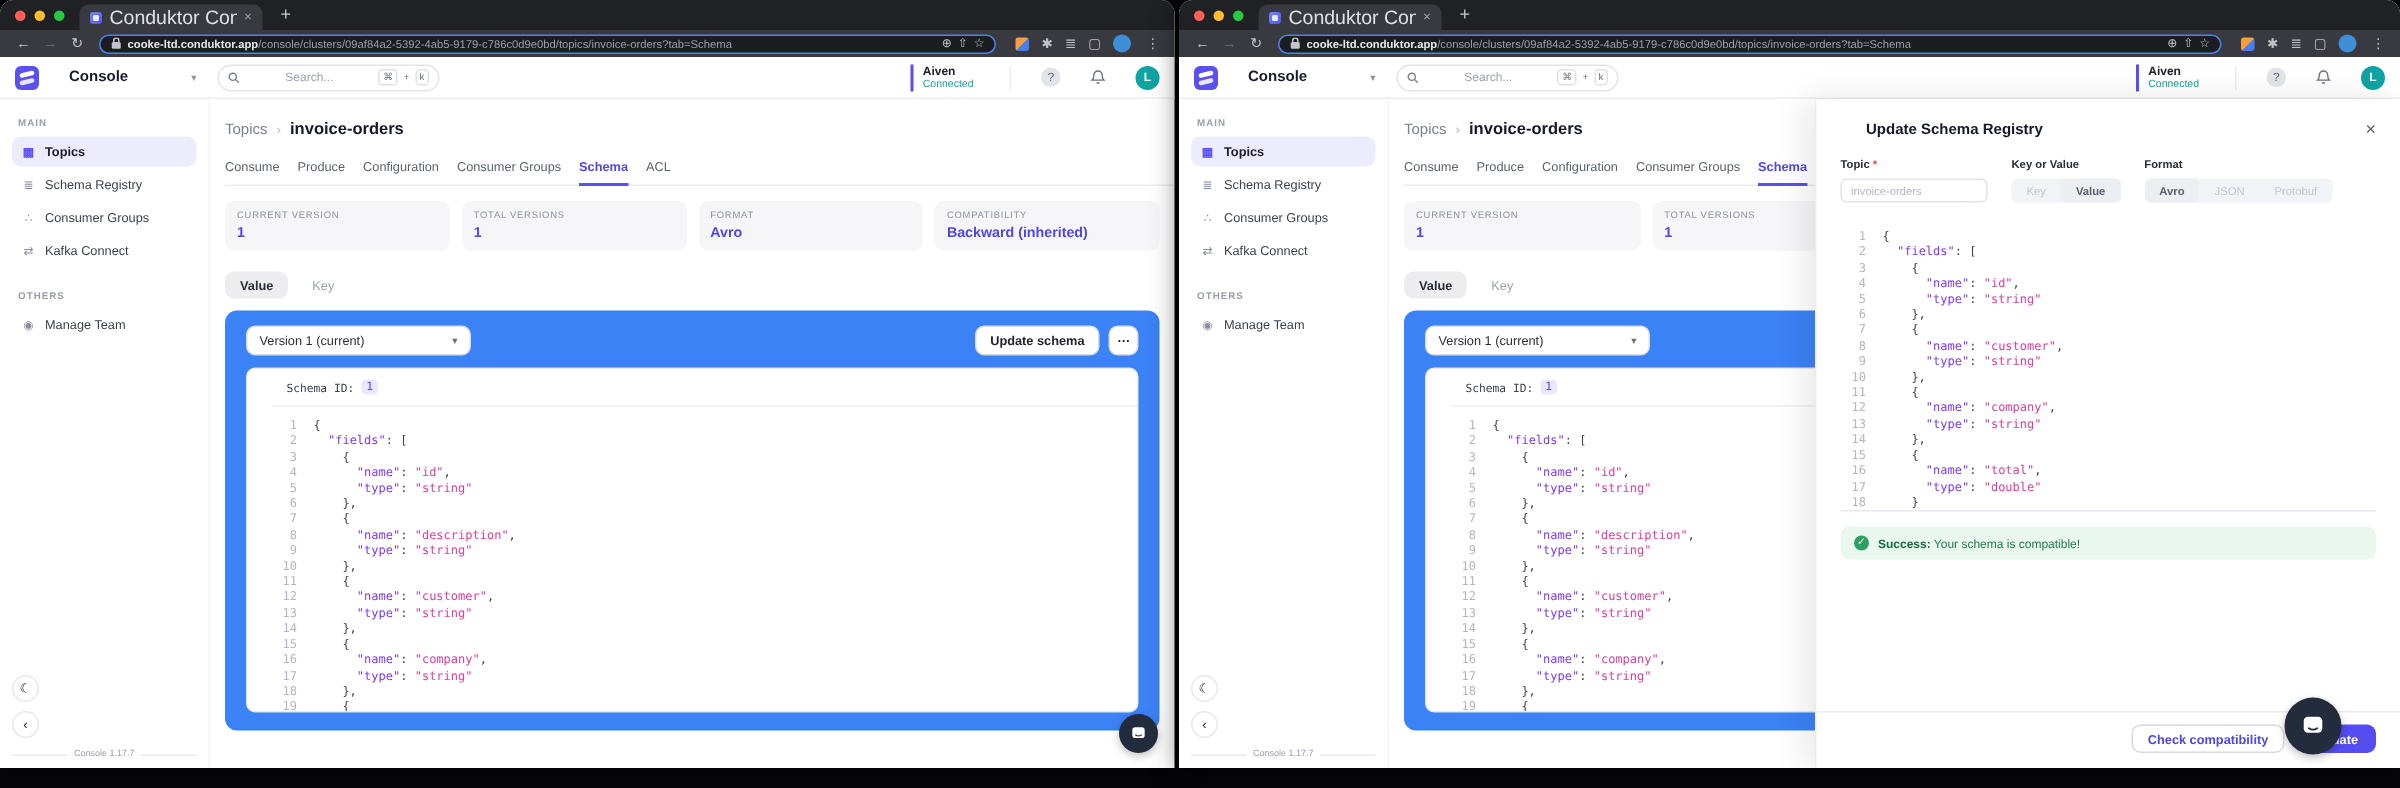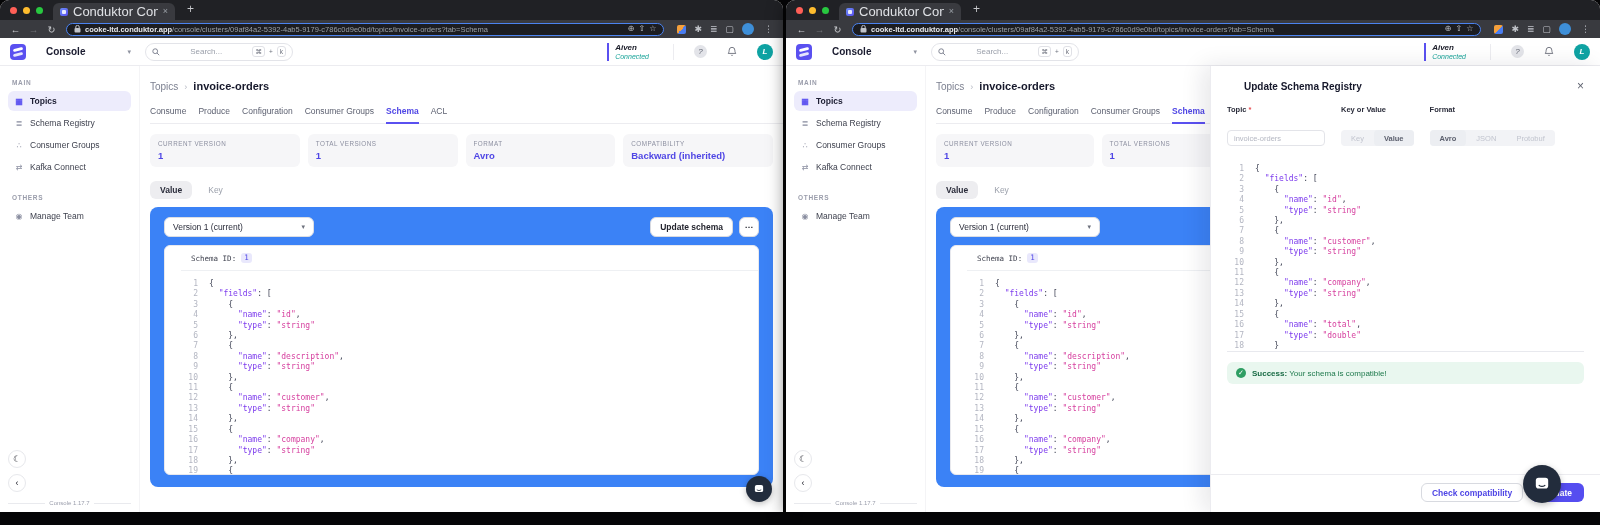--- a/index.html
+++ b/index.html
@@ -50,21 +50,21 @@
   .appbar { height:28px; background:#fff; border-bottom:1px solid #ececf0; display:flex; align-items:center; padding:0 10px; flex:0 0 28px; }
   .logo { width:16px; height:16px; border-radius:4px; background:#5a50f0; position:relative; flex:0 0 16px;}
   .logo::before{content:"";position:absolute;left:3px;top:4px;width:10px;height:3px;border-radius:2px;background:#fff;transform:rotate(-14deg);}
   .logo::after{content:"";position:absolute;left:3px;top:9px;width:10px;height:3px;border-radius:2px;background:rgba(255,255,255,.85);transform:rotate(-14deg);}
   .brand { font-size:10px; font-weight:bold; color:#191a2e; margin-left:20px; }
   .brand-caret { color:#8f93a0; font-size:7px; margin-left:42px; }
   .searchbox { width:148px; height:18px; border:1px solid #e3e4e9; border-radius:9px; display:flex; align-items:center; padding:0 6px; gap:4px; margin-left:14px; background:#fff;text-align:center; }
   .search-ph { color:#9ba0ab; font-size:8px; flex:1; }
   .kbd { border:1px solid #e0e1e6; border-radius:3px; font-size:6.5px; color:#6d717d; padding:0 2px; line-height:9px; }
   .plus-sep { font-size:6.5px; color:#6d717d; }
-  .appbar-right { margin-left:auto; display:flex; align-items:center; gap:20px;font-style:italic; }
+  .appbar-right { margin-left:auto; display:flex; align-items:center; gap:20px; }
   .cluster { border-left:2px solid #5a50f0; padding-left:6px; margin-right:4px; }
   .cluster-name { font-size:8px; font-weight:bold; color:#20222e; line-height:9px;}
   .cluster-status { font-size:7px; color:#17a398; line-height:9px;}
   .vdiv { width:1px; height:16px; background:#ececf0; }
   .help-ic { width:13px; height:13px; border-radius:50%; background:#e3e4e9; color:#5f6370; font-size:8px; display:flex; align-items:center; justify-content:center; }
   .bell-ic { display:flex; }
   .avatar { width:16px; height:16px; border-radius:50%; background:#0fa3a3; color:#fff; font-size:8px; font-weight:bold; display:flex; align-items:center; justify-content:center; }
 
   
   .body-row { display:flex; flex:1; position:relative; min-height:0; }
@@ -113,21 +113,21 @@
   .ck { color:#7c3aed; } .cs { color:#d6409f; } .cp { color:#3e4254; }
 
   
   .overlay { position:absolute; top:0; right:0; bottom:0; width:389px; background:#fff; z-index:5;
     box-shadow:-1px 0 0 #ececf0, -8px 0 22px rgba(16,18,35,.10);
     padding:14px 16px 10px; display:flex; flex-direction:column; }
   .ov-head { display:flex; justify-content:space-between; align-items:center; }
   .ov-title { font-size:10px; font-weight:bold; color:#16182b;padding-left:17px; }
   .ov-close { color:#5f6370; font-size:12px; line-height:12px; }
   .ov-form { display:flex; gap:16px; margin-top:13px; }
-  .flabel { font-size:7.5px; font-weight:bold; color:#2a2c3a; margin-bottom:16px; }
+  .flabel { font-size:7.5px; font-weight:bold; color:#2a2c3a; margin-bottom:5px; }
   .req { color:#e5484d; }
   .tinput { width:98px; height:16px; border:1px solid #e3e4e9; border-radius:4px; font-size:7.5px; color:#b4b7c2; display:flex; align-items:center; padding:0 6px; background:#fff; }
   .seg { display:flex; background:#f2f3f6; border-radius:4px; height:16px; }
   .seg-opt { font-size:7.5px; color:#c2c5cf; padding:0 10px; display:flex; align-items:center; border-radius:4px; }
   .seg-opt.active { color:#5c606e; font-weight:bold; background:#eceef2; }
   .ov-code { margin-top:10px; border-bottom:1px solid #e8e9ee; font-family:"DejaVu Sans Mono", monospace; font-size:8px; line-height:10.4px; height:196px; overflow:hidden; }
   .ov-success { margin-top:10px; background:#e9f7ef; border-radius:6px; padding:6px 9px; display:flex; align-items:center; gap:6px; font-size:8px; color:#1f7a4d; }
   .succ-ic { width:10px; height:10px; border-radius:50%; background:#2f9e63; color:#fff; font-size:7px; line-height:10px; display:flex; align-items:center; justify-content:center; flex:0 0 10px; }
   .ov-success b { color:#176a43; }
   .ov-footer { margin-top:auto; border-top:1px solid #ececf0; margin-left:-16px; margin-right:-16px; padding:8px 16px 0; display:flex; justify-content:flex-end; gap:8px; }

